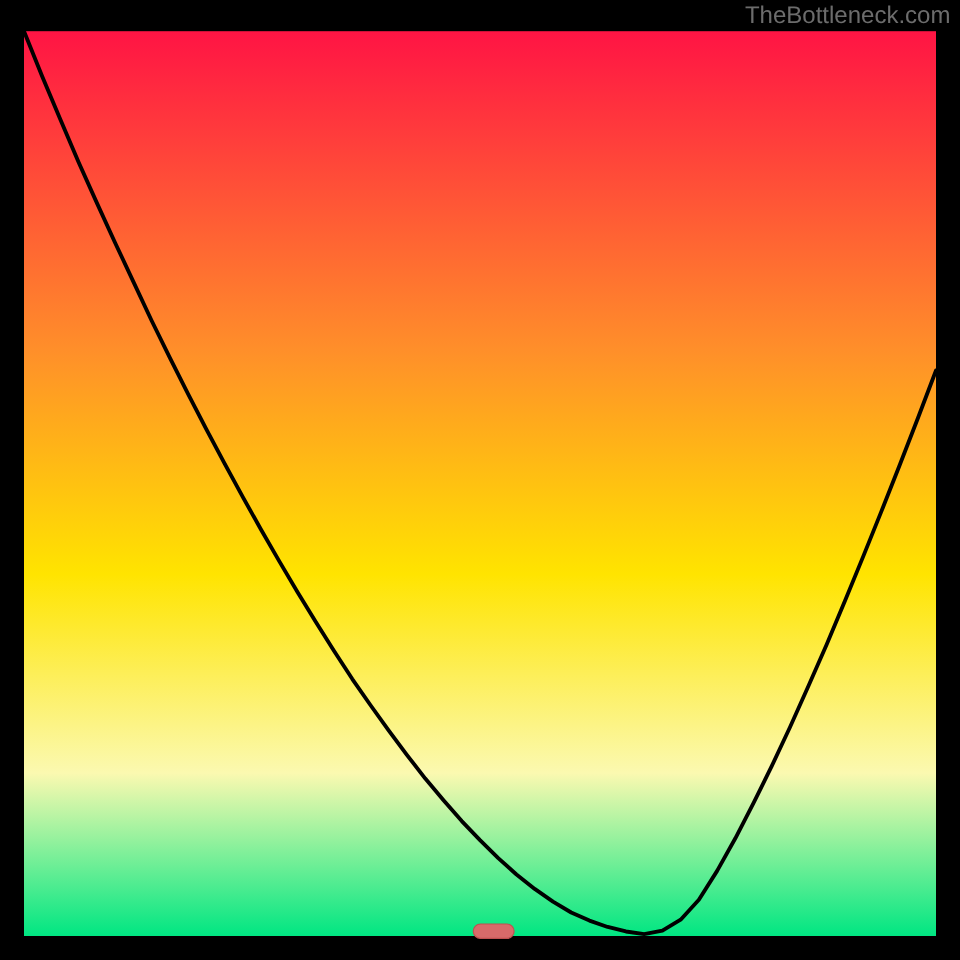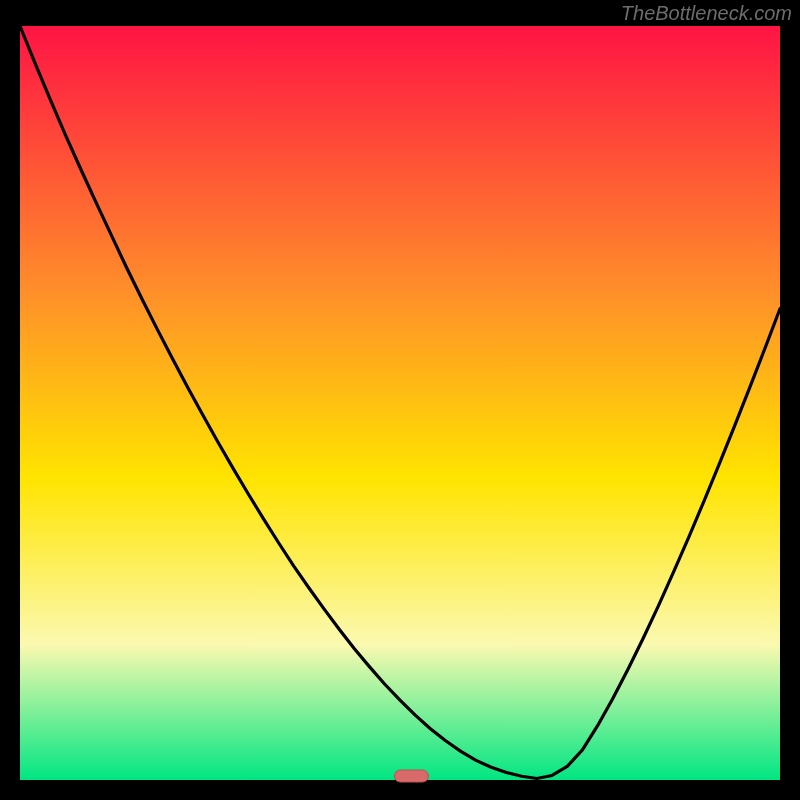--- a/index.html
+++ b/index.html
@@ -7,21 +7,20 @@
     padding: 0;
     width: 800px;
     height: 800px;
     background: #000000;
     overflow: hidden;
   }
   .canvas-wrap {
     position: relative;
     width: 800px;
     height: 800px;
-    font-style: italic;
   }
   svg {
     display: block;
   }
   .attribution {
     position: absolute;
     top: 2px;
     right: 8px;
     font-family: Arial, Helvetica, sans-serif;
     font-size: 20px;

